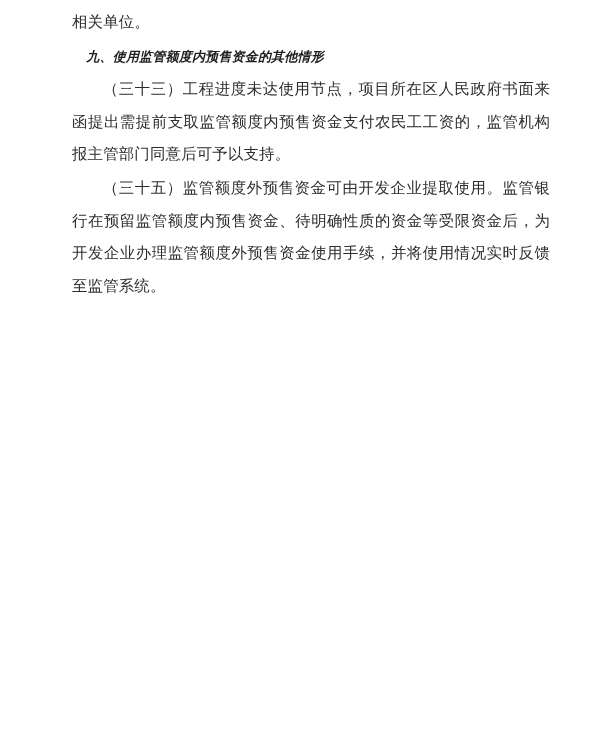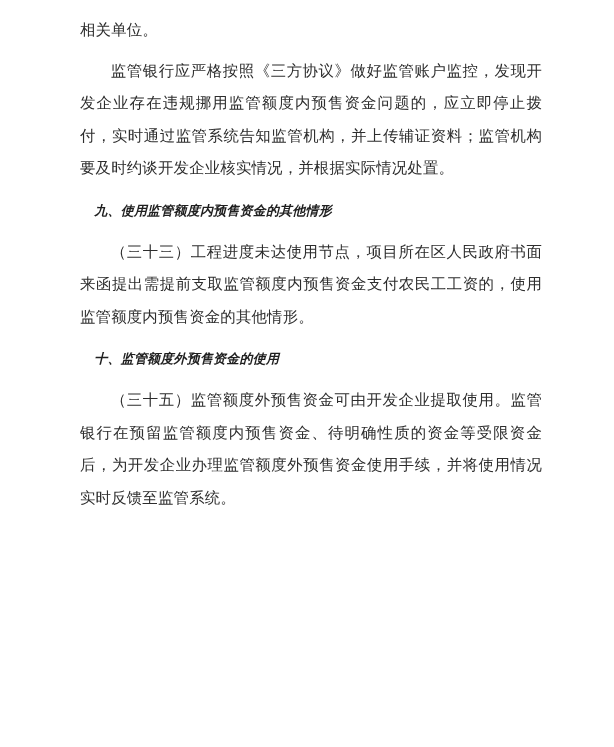--- a/index.html
+++ b/index.html
@@ -24,21 +24,21 @@
   }
   .doc-body {
     font-size: 15.4px;
     line-height: 32.6px;
     text-align: justify;
     text-justify: inter-ideograph;
     letter-spacing: 0.2px;
     color: #2d2d2d;
   }
   p {
-    margin: 8px;
+    margin: 0;
   }
   .para {
     text-indent: 2em;
   }
   .para-flush {
     text-indent: 0;
   }
   .heading {
     text-indent: 1.1em;
     font-weight: bold;
@@ -51,31 +51,29 @@
   .spacer-sm { height: 1px; }
 </style>
 </head>
 <body>
 
 <div class="page">
   <div class="doc-body">
 
     <p class="para-flush">相关单位。</p>
 
-    <p class="para">监管银行应严格按照《三方协议》做好监管账户监控，发现开发企业存在违规挪用监管额度内预售资金问题的，应立即停止拨付，实时通过监管系统告知监管机构，并上传辅证资料；监管机构要及时约谈开发企业核实情况，并根据实际情况处置。</p>
 
 
     <div class="spacer-sm"></div>
 
     <p class="heading">九、使用监管额度内预售资金的其他情形</p>
 
-    <p class="para">（三十三）工程进度未达使用节点，项目所在区人民政府书面来函提出需提前支取监管额度内预售资金支付农民工工资的，使用监管额度内预售资金的其他情形。</p>
+    <p class="para">（三十三）工程进度未达使用节点，项目所在区人民政府书面来函提出需提前支取监管额度内预售资金支付农民工工资的，监管机构报主管部门同意后可予以支持。</p>
 
 
 
     <div class="spacer-sm"></div>
 
-    <p class="heading">十、监管额度外预售资金的使用</p>
 
     <p class="para">（三十五）监管额度外预售资金可由开发企业提取使用。监管银行在预留监管额度内预售资金、待明确性质的资金等受限资金后，为开发企业办理监管额度外预售资金使用手续，并将使用情况实时反馈至监管系统。</p>
 
   </div>
 </div>
 
 </body></html>

